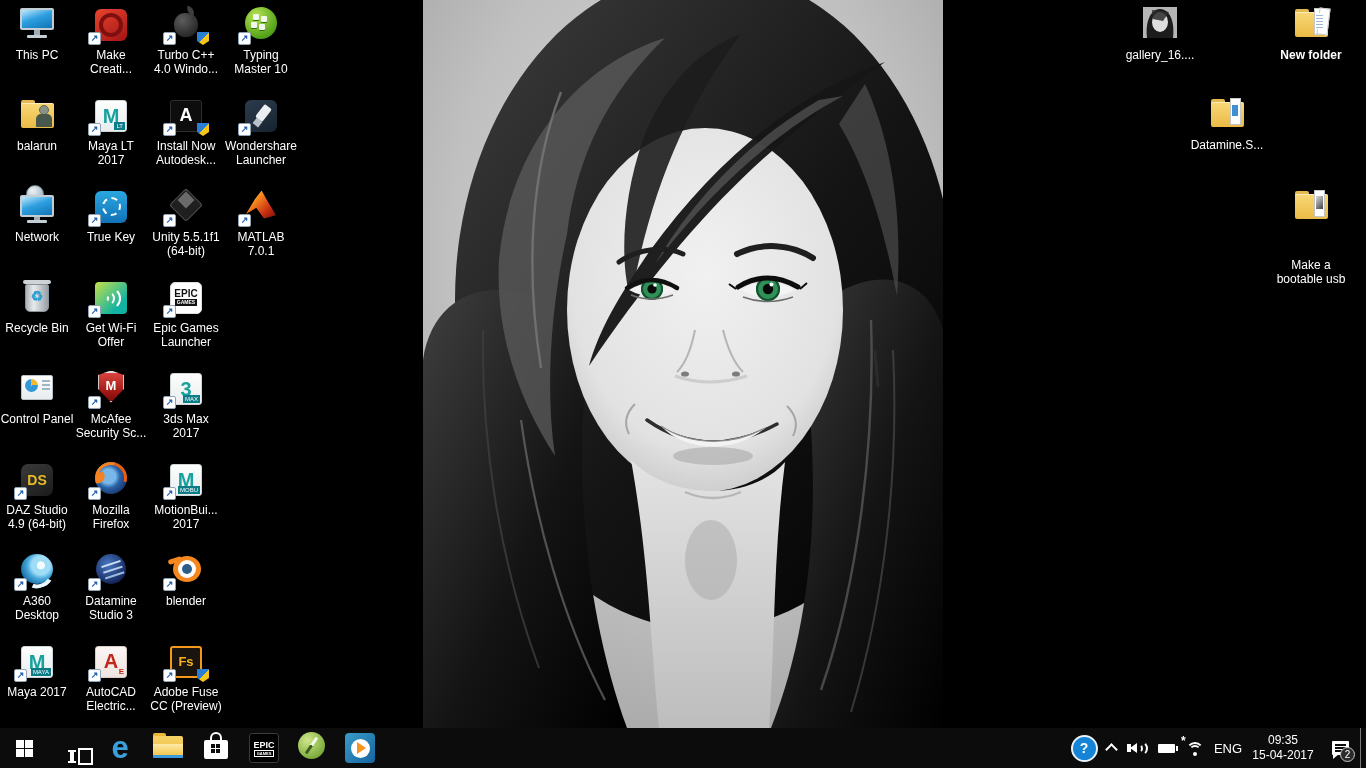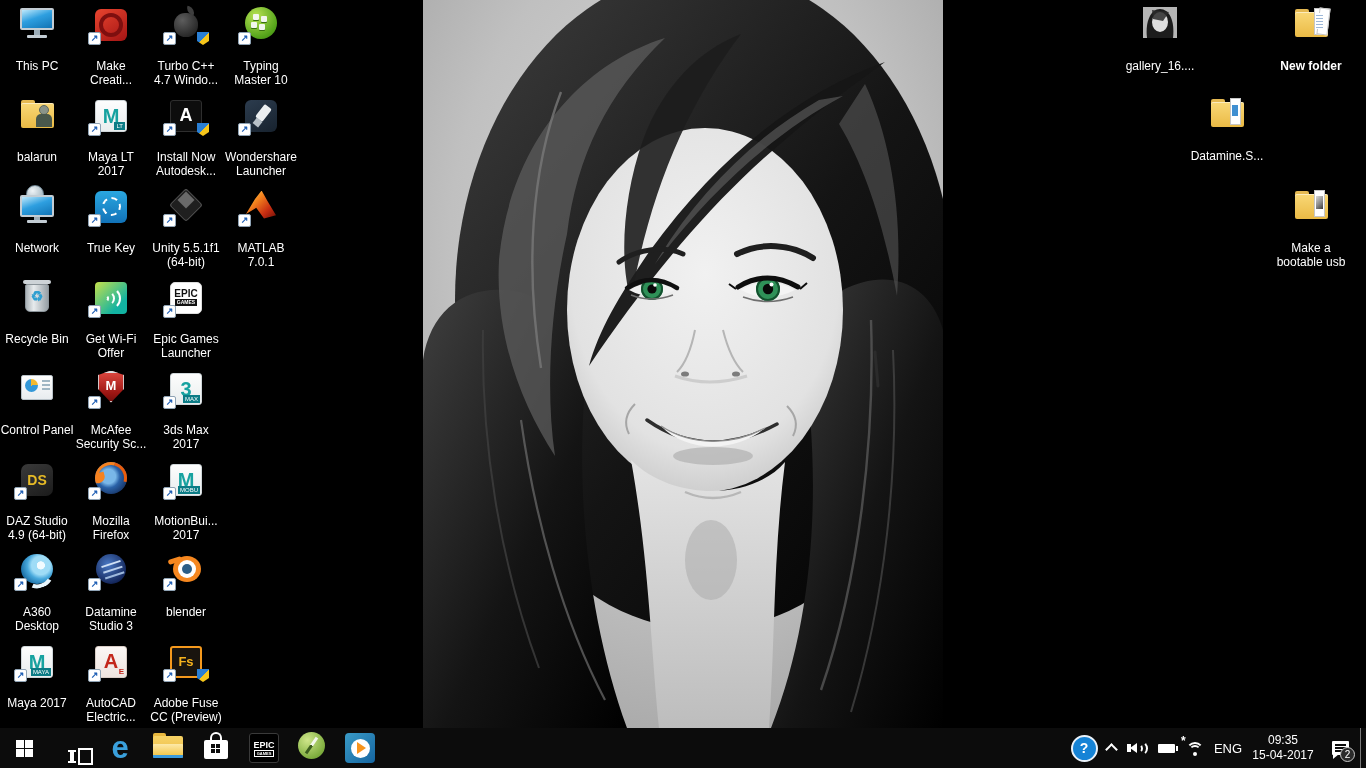--- a/index.html
+++ b/index.html
@@ -6,21 +6,21 @@
   body{width:1366px;height:768px;overflow:hidden;background:#000;font-family:"Liberation Sans",sans-serif;}
   #screen{position:relative;width:1366px;height:768px;background:#000;overflow:hidden;}
 
   
   .portrait{position:absolute;left:423px;top:0;width:520px;height:728px;}
   .portrait svg{display:block;width:100%;height:100%;}
 
   
   .dicon{position:absolute;width:74px;display:flex;flex-direction:column;align-items:center;cursor:default;}
   .ic{position:relative;height:37px;width:52px;display:flex;align-items:center;justify-content:center;}
-  .dlabel{margin-top:17px;font-size:12px;color:#fff;text-align:center;
+  .dlabel{margin-top:6px;font-size:12px;color:#fff;text-align:center;
           text-shadow:1px 1px 2px #000,0 0 3px #000;line-height:1.15;max-width:76px;word-wrap:break-word;}
   .sc{position:absolute;left:3px;bottom:-2px;width:13px;height:13px;background:#fff;border:1px solid #8fa3b5;
       border-radius:2px;color:#1e5eb4;font-size:9px;line-height:11px;text-align:center;font-weight:bold;box-sizing:border-box;}
   .shld{position:absolute;right:3px;bottom:-2px;width:12px;height:13px;
         background:linear-gradient(135deg,#2a7fd4 0 50%,#f6c61b 50% 100%);
         clip-path:polygon(0 0,100% 0,100% 70%,50% 100%,0 70%);box-shadow:0 0 2px #000;}
 
   .g{position:relative;width:36px;height:34px;display:inline-block;}
   .sq32{width:32px;height:32px;display:flex;align-items:center;justify-content:center;box-sizing:border-box;position:relative;}
 
@@ -308,21 +308,21 @@
           <span class="sc">↗</span>
         </div>
         <div class="dlabel">Make Creati...</div>
       </div>
       <div class="dicon" style="left: 149px; top: 6px;">
         <div class="ic">
           <span><span class="g"><i class="apl"></i><i class="apl-leaf"></i></span></span>
           <span class="sc">↗</span>
           <span class="shld"></span>
         </div>
-        <div class="dlabel">Turbo C++ 4.7 Windo...</div>
+        <div class="dlabel">Turbo C++ 4.0 Windo...</div>
       </div>
       <div class="dicon" style="left: 224px; top: 6px;">
         <div class="ic">
           <span><span class="tmc"><i></i><i></i><i></i><i></i></span></span>
           <span class="sc">↗</span>
         </div>
         <div class="dlabel">Typing Master 10</div>
       </div>
       <div class="dicon" style="left: 0px; top: 97px;">
         <div class="ic">
@@ -558,21 +558,21 @@
           <span><span class="g"><i class="fold-tab"></i><i class="fold-body"></i><i class="fold-page"></i><i class="fold-page fold-page2"></i><i class="fold-lines"></i></span></span>
         </div>
         <div class="dlabel">New folder</div>
       </div>
       <div class="dicon" style="left: 1190px; top: 96px;">
         <div class="ic">
           <span><span class="g"><i class="fold-tab"></i><i class="fold-body"></i><i class="fold-page"></i><i class="fold-pgart"></i></span></span>
         </div>
         <div class="dlabel">Datamine.S...</div>
       </div>
-      <div class="dicon" style="left: 1274px; top: 188px;">
+      <div class="dicon" style="left: 1274px; top: 188px; gap: 28px;">
         <div class="ic">
           <span><span class="g"><i class="fold-tab"></i><i class="fold-body"></i><i class="fold-page"></i><i class="fold-pgartg"></i></span></span>
         </div>
         <div class="dlabel">Make a bootable usb</div>
       </div>
     </div>
 
   <div class="taskbar">
     <div class="tb-start">
       <span class="winlogo">

